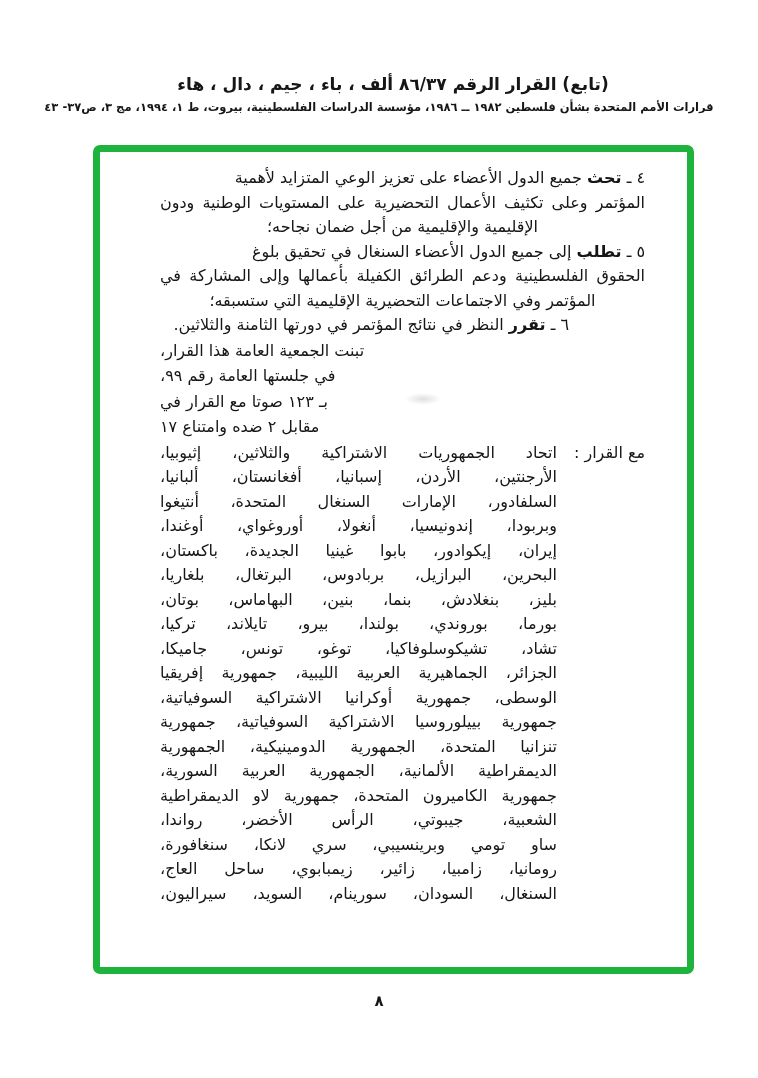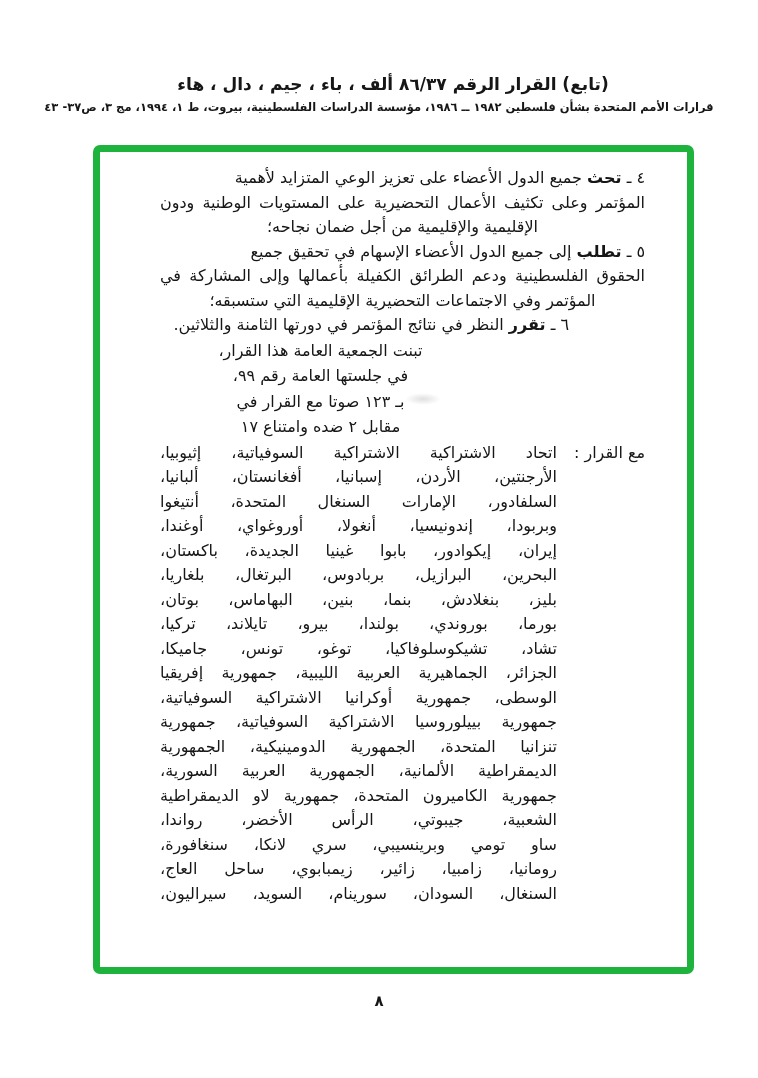--- a/index.html
+++ b/index.html
@@ -24,21 +24,21 @@
     position:absolute;top:166px;right:113px;width:485px;
     direction:rtl;font-size:16px;line-height:24.5px;
   }
   .ln{min-height:24.5px;}
   .r{text-align:right;}
   .j{text-align:justify;text-align-last:justify;}
   .c{text-align:center;}
   .b{font-weight:bold;}
   .i6{margin-right:76px;}
 
-  .adoption{margin-right:164px;text-align:center;line-height:25.5px;}
+  .adoption{margin-right:164px;text-align:left;line-height:25.5px;}
 
   .vote{position:relative;margin-top:1px;}
   .vlabel{position:absolute;right:0;top:0;white-space:nowrap;}
   .vote .vln{margin-right:88px;}
 
   .artifact{
     position:absolute;left:405px;top:393px;width:36px;height:12px;
     background:radial-gradient(ellipse at center, rgba(110,110,110,.22), rgba(110,110,110,0) 70%);
   }
 
@@ -65,41 +65,41 @@
       <span>٤ ـ</span>
       <span class="b">تحث</span>
       <span>جميع الدول الأعضاء على تعزيز الوعي المتزايد لأهمية</span>
     </div>
     <div class="ln j">المؤتمر وعلى تكثيف الأعمال التحضيرية على المستويات الوطنية ودون</div>
     <div class="ln c">الإقليمية والإقليمية من أجل ضمان نجاحه؛</div>
 
     <div class="ln r">
       <span>٥ ـ</span>
       <span class="b">تطلب</span>
-      <span>إلى جميع الدول الأعضاء الإسهام في تحقيق جميع</span>
+      <span>إلى جميع الدول الأعضاء السنغال في تحقيق بلوغ</span>
     </div>
     <div class="ln j">الحقوق الفلسطينية ودعم الطرائق الكفيلة بأعمالها وإلى المشاركة في</div>
     <div class="ln c">المؤتمر وفي الاجتماعات التحضيرية الإقليمية التي ستسبقه؛</div>
 
     <div class="ln r i6">
       <span>٦ ـ</span>
       <span class="b">تقرر</span>
       <span>النظر في نتائج المؤتمر في دورتها الثامنة والثلاثين.</span>
     </div>
 
     <div class="adoption">
       <div class="ln">تبنت الجمعية العامة هذا القرار،</div>
       <div class="ln">في جلستها العامة رقم ٩٩،</div>
       <div class="ln">بـ ١٢٣ صوتا مع القرار في</div>
       <div class="ln">مقابل ٢ ضده وامتناع ١٧</div>
     </div>
 
     <div class="vote">
       <div class="vlabel">مع القرار :</div>
-      <div class="ln vln j">اتحاد الاشتراكية الاشتراكية السوفياتية، إثيوبيا،</div>
+      <div class="ln vln j">اتحاد الجمهوريات الاشتراكية والثلاثين، إثيوبيا،</div>
       <div class="ln vln j">الأرجنتين، الأردن، إسبانيا، أفغانستان، ألبانيا،</div>
       <div class="ln vln j">السلفادور، الإمارات السنغال المتحدة، أنتيغوا</div>
       <div class="ln vln j">وبربودا، إندونيسيا، أنغولا، أوروغواي، أوغندا،</div>
       <div class="ln vln j">إيران، إيكوادور، بابوا غينيا الجديدة، باكستان،</div>
       <div class="ln vln j">البحرين، البرازيل، بربادوس، البرتغال، بلغاريا،</div>
       <div class="ln vln j">بليز، بنغلادش، بنما، بنين، البهاماس، بوتان،</div>
       <div class="ln vln j">بورما، بوروندي، بولندا، بيرو، تايلاند، تركيا،</div>
       <div class="ln vln j">تشاد، تشيكوسلوفاكيا، توغو، تونس، جاميكا،</div>
       <div class="ln vln j">الجزائر، الجماهيرية العربية الليبية، جمهورية إفريقيا</div>
       <div class="ln vln j">الوسطى، جمهورية أوكرانيا الاشتراكية السوفياتية،</div>

